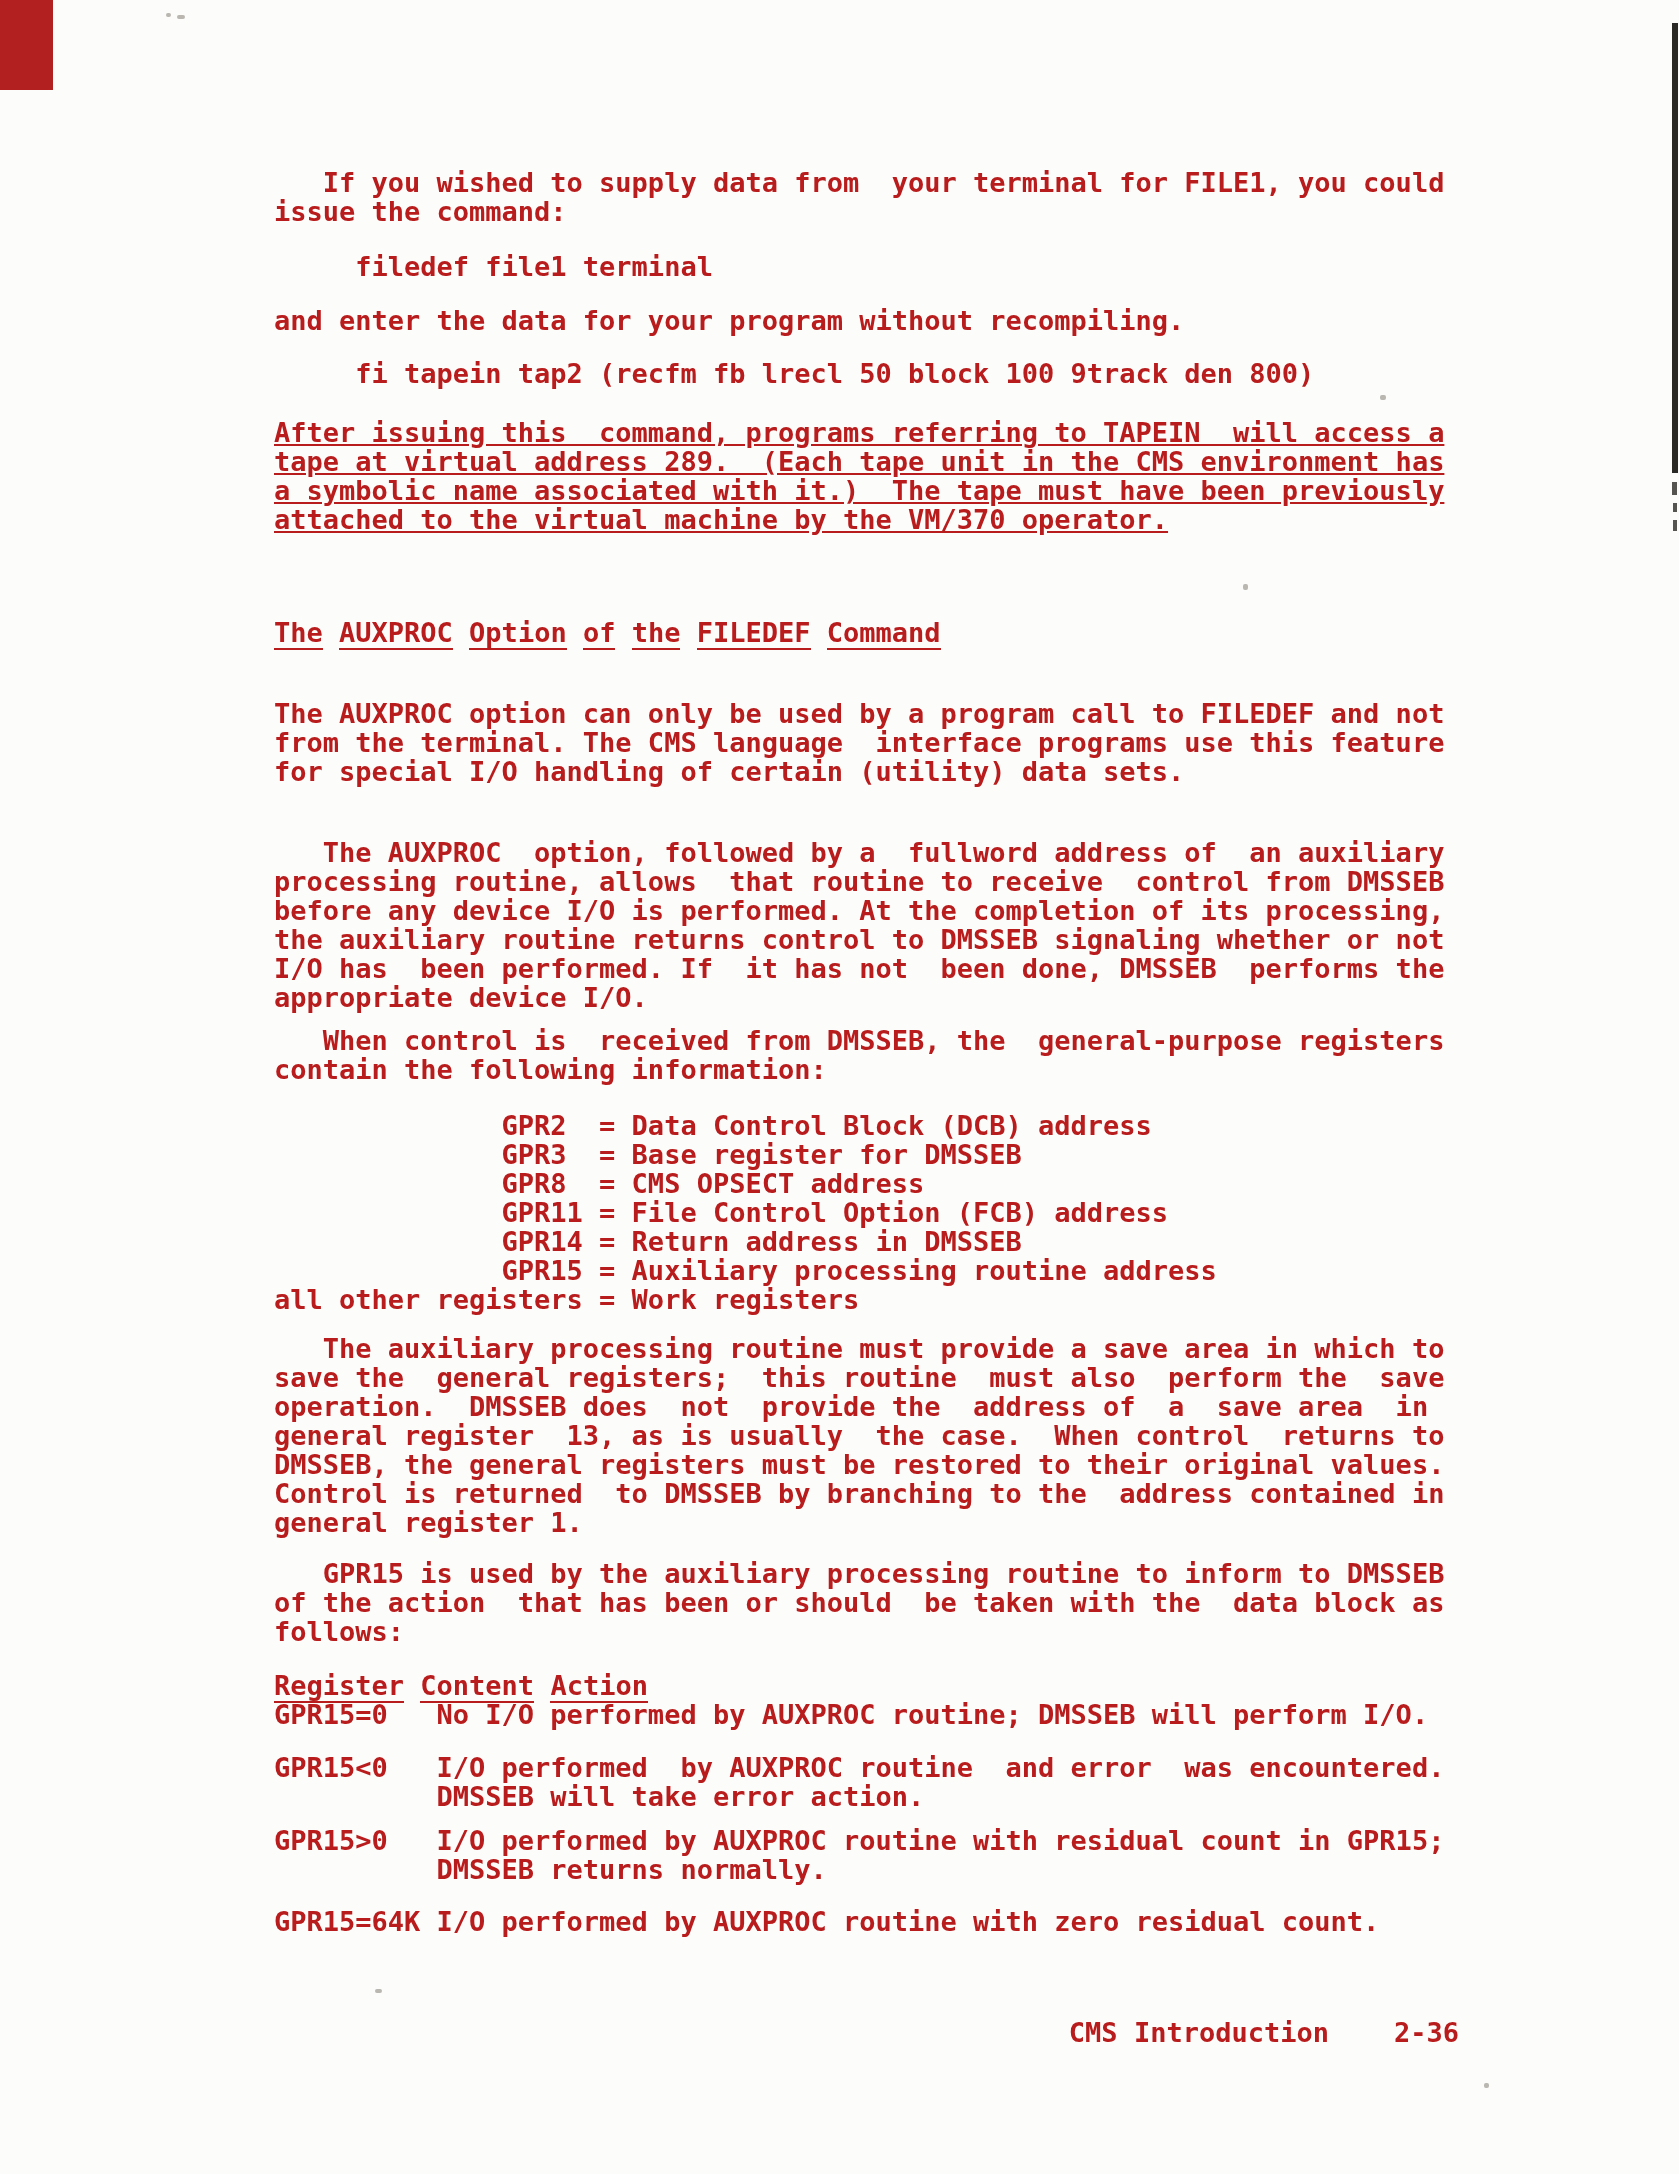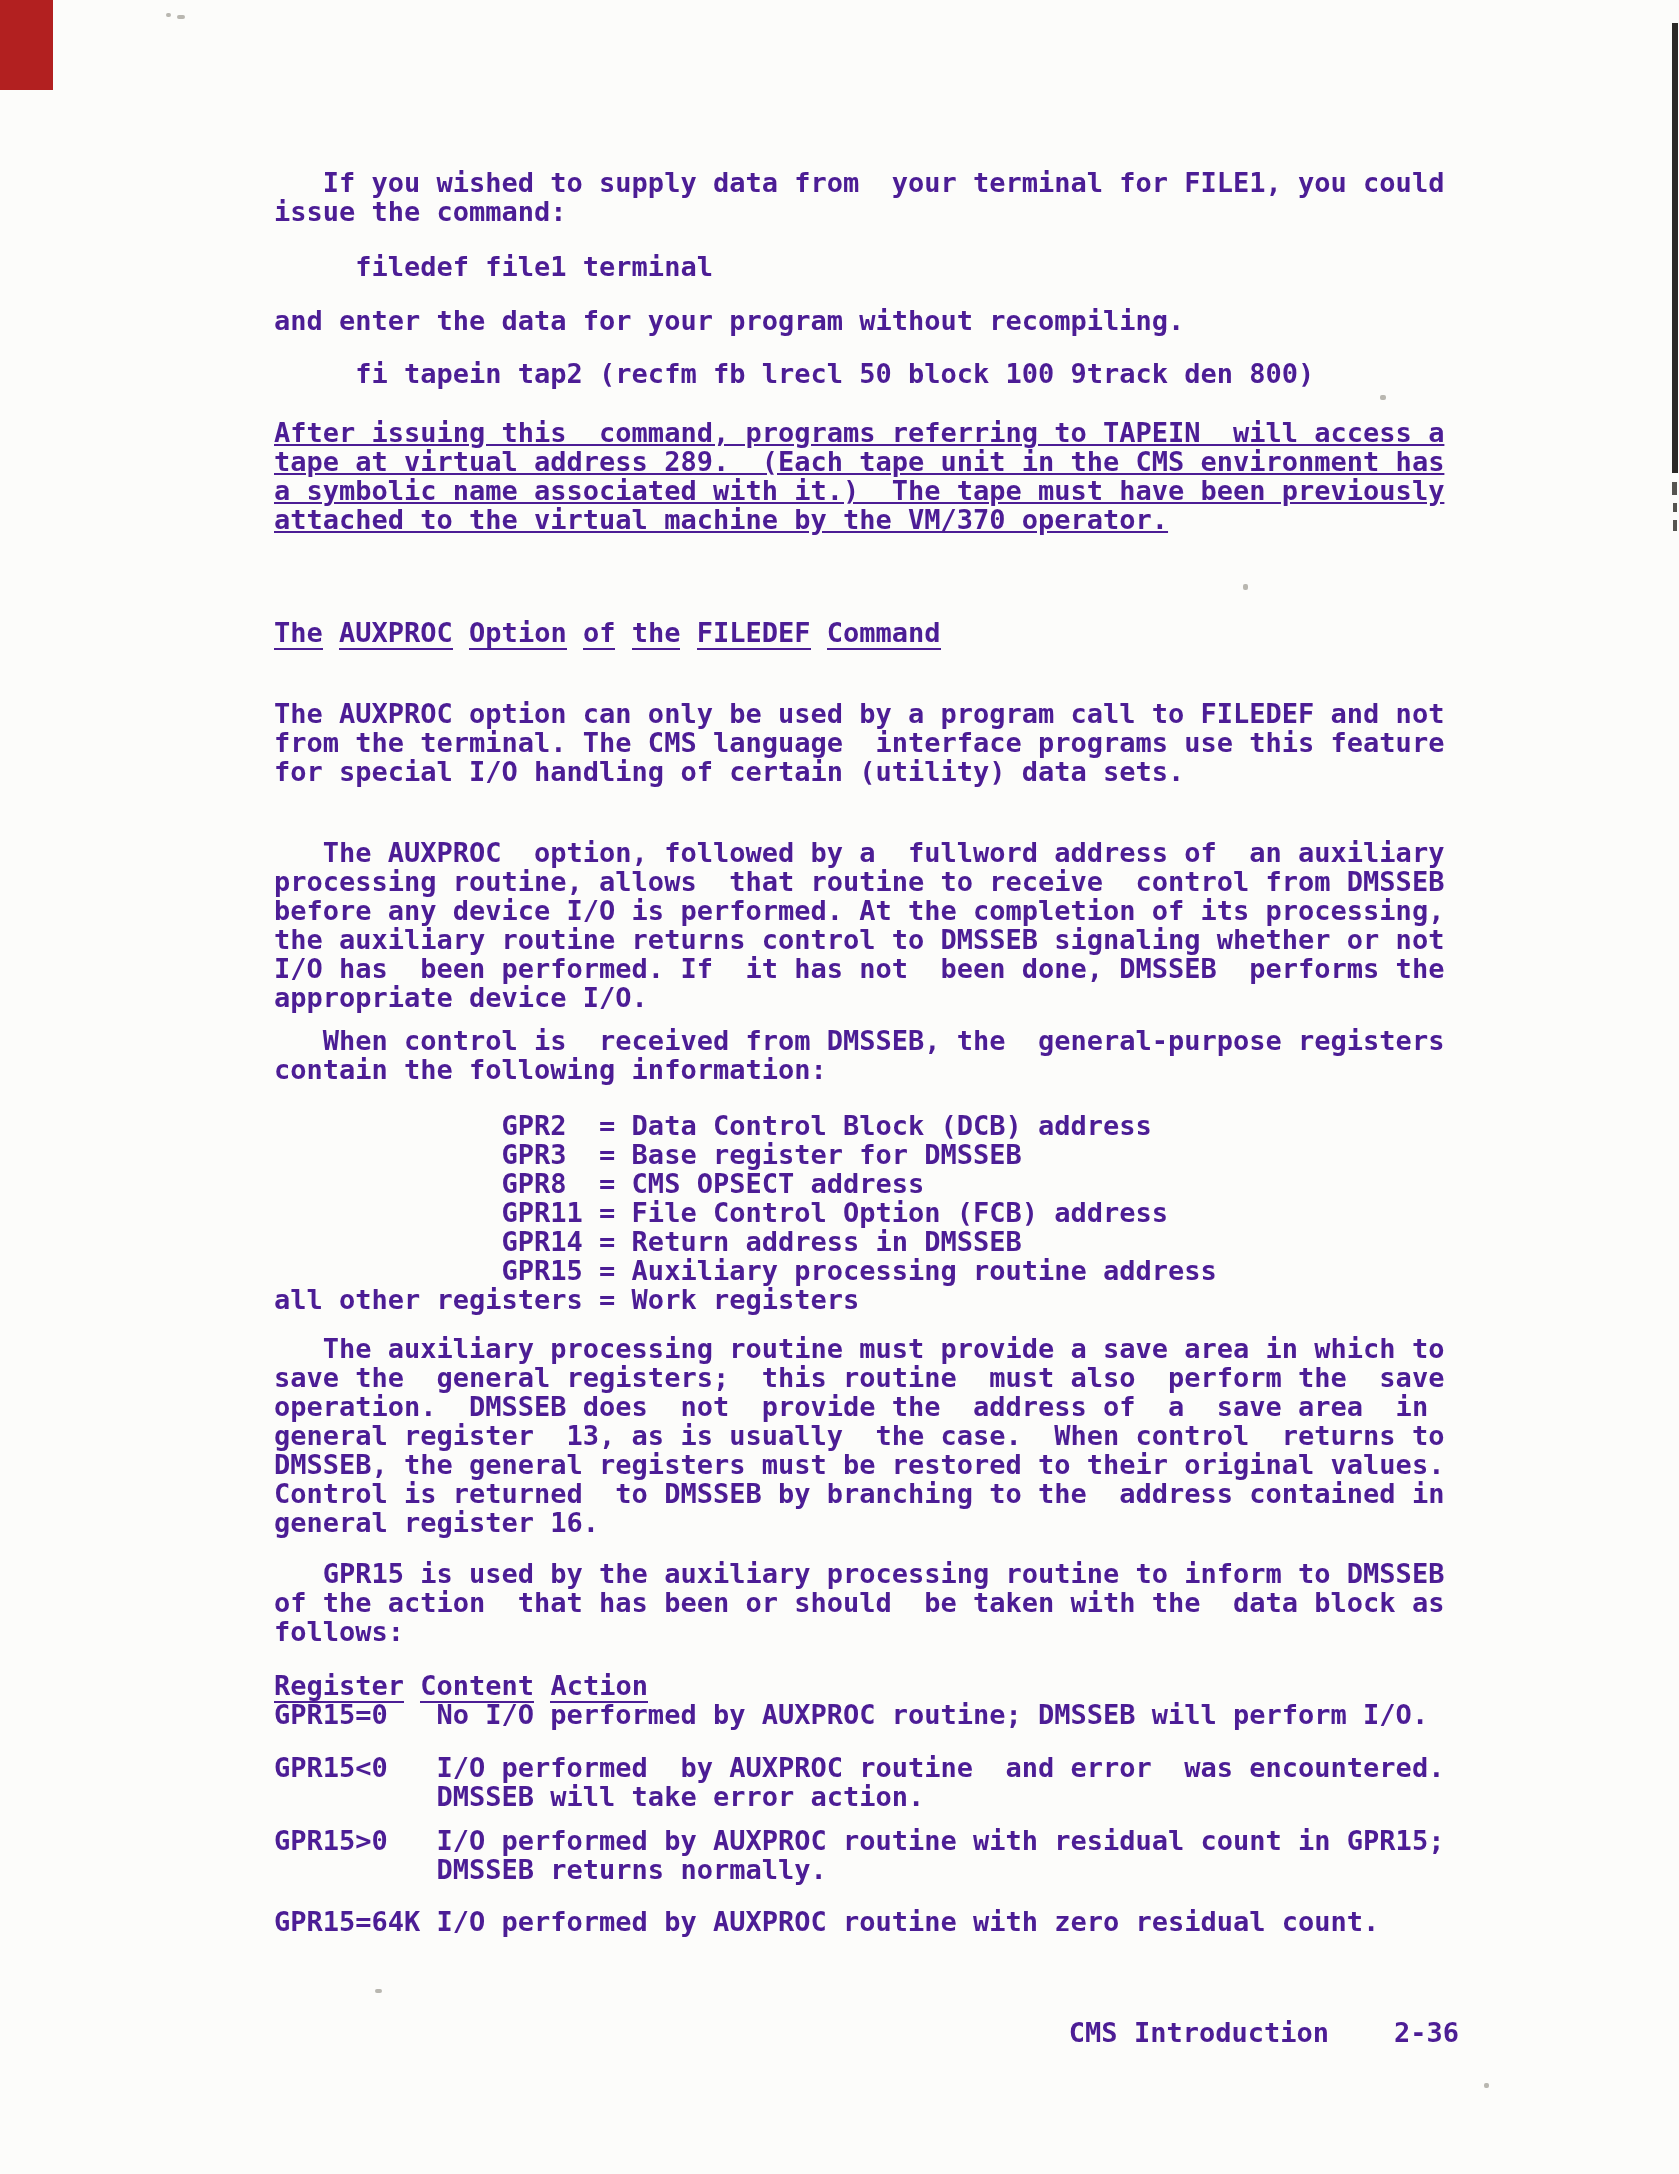--- a/index.html
+++ b/index.html
@@ -35,21 +35,21 @@
   }
   .edge-dash { position:absolute; }
   .speck { position:absolute; border-radius:1.9px; }
 </style>
 </head>
 <body style="background: rgb(252, 252, 250);">
 
 <div class="page">
   <div class="corner-mark" style="background: rgb(178, 32, 32);"></div>
   <div class="edge-line" style="background: rgb(43, 41, 38);"></div>
-  <div class="doc" style="color: #4c1d95;">
+  <div class="doc" style="color: #b91c1c;">
       <div class="block para" style="margin-top: 0px;">
         <div class="line">   If you wished to supply data from  your terminal for FILE1, you could</div>
         <div class="line">issue the command:</div>
       </div>
       <div class="block command" style="margin-top: 26px;">
         <div class="line">     filedef file1 terminal</div>
       </div>
       <div class="block para" style="margin-top: 24.5px;">
         <div class="line">and enter the data for your program without recompiling.</div>
       </div>
@@ -91,21 +91,21 @@
         <div class="line">              GPR15 = Auxiliary processing routine address</div>
         <div class="line">all other registers = Work registers</div>
       </div>
       <div class="block para" style="margin-top: 20px;">
         <div class="line">   The auxiliary processing routine must provide a save area in which to</div>
         <div class="line">save the  general registers;  this routine  must also  perform the  save</div>
         <div class="line">operation.  DMSSEB does  not  provide the  address of  a  save area  in</div>
         <div class="line">general register  13, as is usually  the case.  When control  returns to</div>
         <div class="line">DMSSEB, the general registers must be restored to their original values.</div>
         <div class="line">Control is returned  to DMSSEB by branching to the  address contained in</div>
-        <div class="line">general register 16.</div>
+        <div class="line">general register 1.</div>
       </div>
       <div class="block para" style="margin-top: 21.7px;">
         <div class="line">   GPR15 is used by the auxiliary processing routine to inform to DMSSEB</div>
         <div class="line">of the action  that has been or should  be taken with the  data block as</div>
         <div class="line">follows:</div>
       </div>
       <div class="block table-header" style="margin-top: 25.4px;">
         <div class="line"><span class="u">Register</span> <span class="u">Content</span> <span class="u">Action</span></div>
       </div>
       <div class="block table-row" style="margin-top: 0px;">

